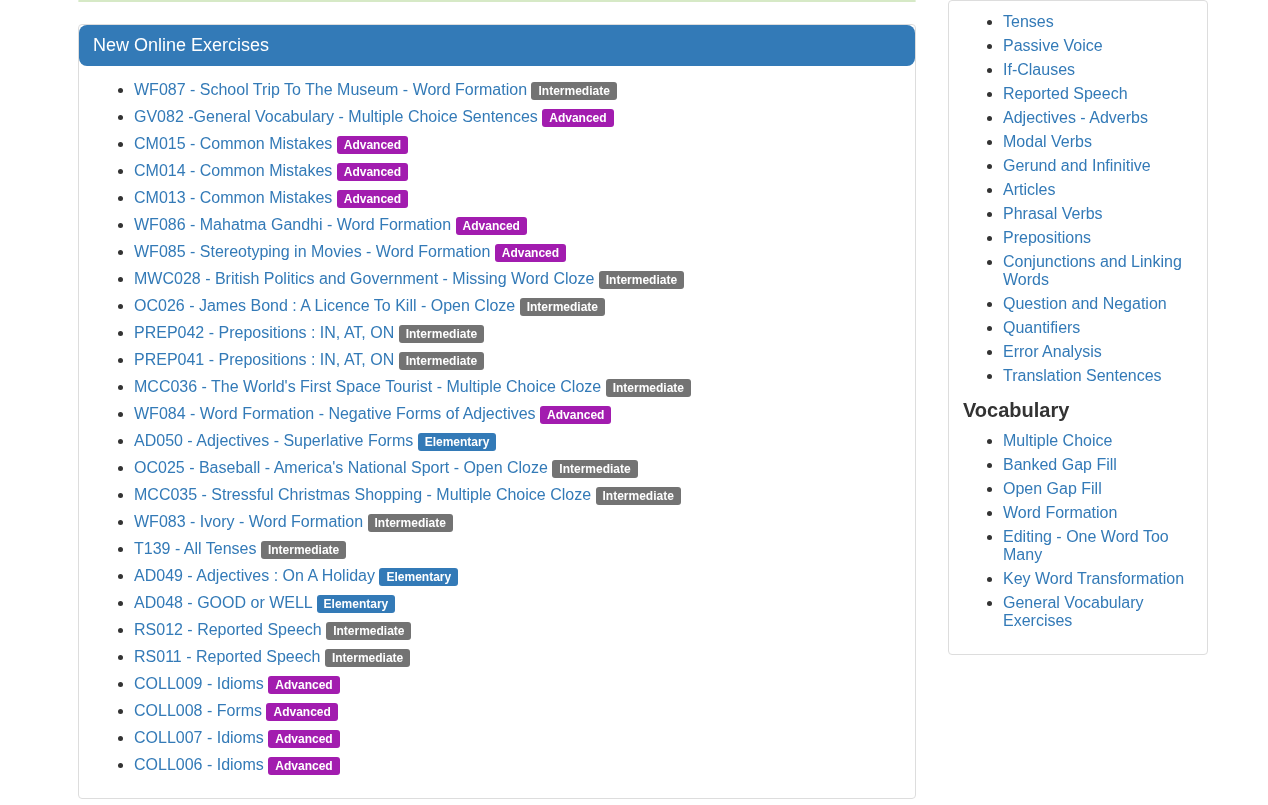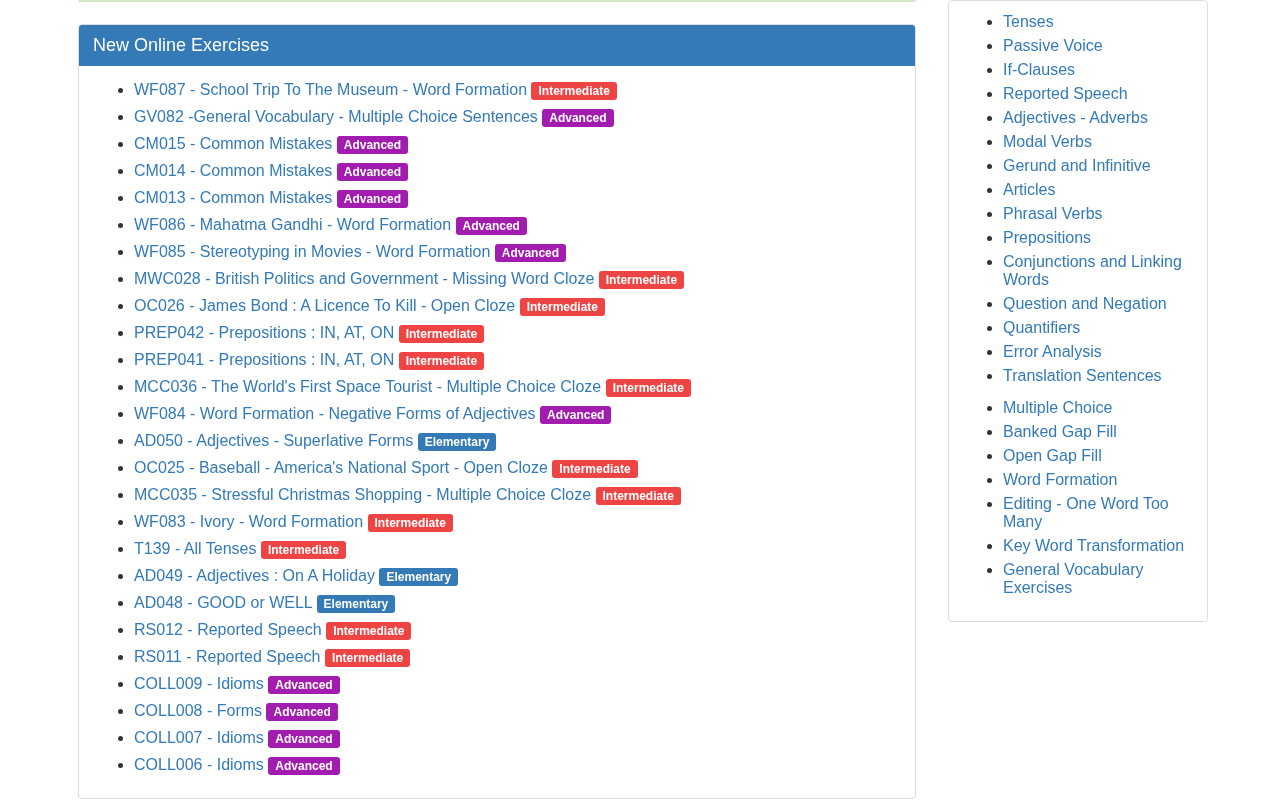--- a/index.html
+++ b/index.html
@@ -27,20 +27,21 @@
     border-radius: 4px;
     margin-top: 22px;
     background: #fff;
     overflow: hidden;
   }
   .panel-header {
     background: #337ab7;
     color: #fff;
     padding: 10px 14px;
     font-size: 18px;
+    border-radius: 8px;
   }
   .panel-body {
     padding: 15px 15px 15px 15px;
   }
   ul.exercise-list {
     margin: 0;
     padding-left: 40px;
   }
   ul.exercise-list li {
     color: #333;
@@ -54,21 +55,21 @@
   }
   .badge {
     display: inline-block;
     font-size: 12px;
     font-weight: 700;
     color: #fff;
     padding: 2px 7px;
     border-radius: 3px;
     vertical-align: baseline;
   }
-  .badge-intermediate { background: #ef4444; }
+  .badge-intermediate { background: #737373; }
   .badge-advanced { background: #a21caf; }
   .badge-elementary { background: #337ab7; }
 
   .side-panel {
     border: 1px solid #ddd;
     border-radius: 4px;
     padding: 12px 14px 18px 14px;
     margin-bottom: 22px;
   }
   .side-panel h3 {
@@ -162,20 +163,21 @@
           <li><a href="#">Gerund and Infinitive</a></li>
           <li><a href="#">Articles</a></li>
           <li><a href="#">Phrasal Verbs</a></li>
           <li><a href="#">Prepositions</a></li>
           <li><a href="#">Conjunctions and Linking Words</a></li>
           <li><a href="#">Question and Negation</a></li>
           <li><a href="#">Quantifiers</a></li>
           <li><a href="#">Error Analysis</a></li>
           <li><a href="#">Translation Sentences</a></li>
         </ul>
+      <h3>Vocabulary</h3>
       <ul id="vocab-list" style="margin-bottom:0">
           <li><a href="#">Multiple Choice</a></li>
           <li><a href="#">Banked Gap Fill</a></li>
           <li><a href="#">Open Gap Fill</a></li>
           <li><a href="#">Word Formation</a></li>
           <li><a href="#">Editing - One Word Too Many</a></li>
           <li><a href="#">Key Word Transformation</a></li>
           <li><a href="#">General Vocabulary Exercises</a></li>
         </ul>
     </div>

